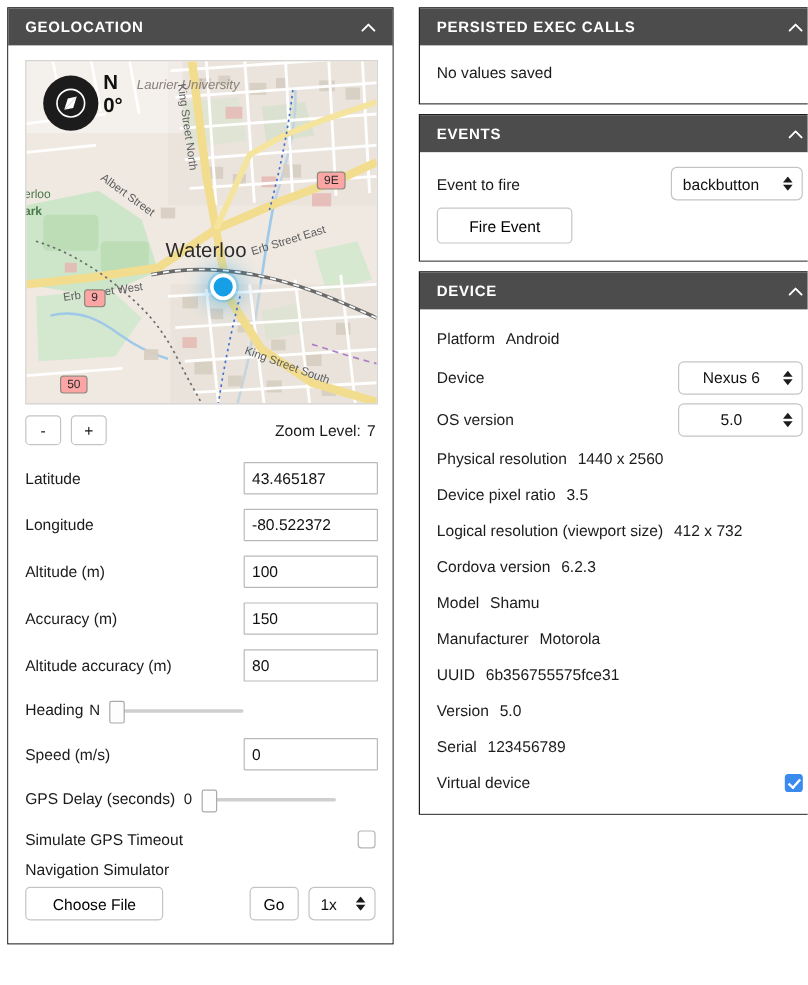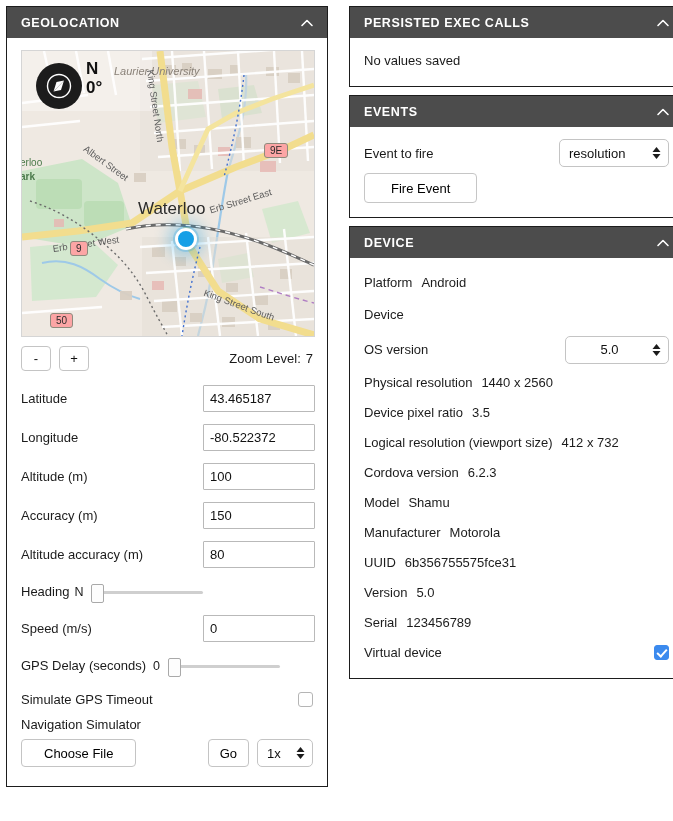--- a/index.html
+++ b/index.html
@@ -537,21 +537,21 @@
         <span class="chev">
           <svg width="16" height="16" viewBox="0 0 16 16">
               <path d="M3 10.5 L8 5.5 L13 10.5" fill="none" stroke="#ffffff" stroke-width="1.6" stroke-linecap="round" stroke-linejoin="round"></path>
             </svg>
         </span>
       </div>
       <div class="panel-body" style="padding:8px 14px 12px 14px;">
         <div class="event-row">
           <span>Event to fire</span>
           <div class="sel wide" style="margin-left:auto;">
-            <span class="selval">resolution</span>
+            <span class="selval">backbutton</span>
             <span class="arrows">
               <svg width="9" height="6" viewBox="0 0 9 6">
                   <path d="M4.5 0 L8.5 5 L0.5 5 Z" fill="#1c1c1c"></path>
                 </svg>
               <svg width="9" height="6" viewBox="0 0 9 6">
                   <path d="M4.5 6 L0.5 1 L8.5 1 Z" fill="#1c1c1c"></path>
                 </svg>
             </span>
           </div>
         </div>
@@ -570,20 +570,31 @@
       </div>
       <div class="panel-body" style="padding:9px 14px 11px 14px;">
 
         <div class="dev-row">
           <span class="k">Platform</span>
           <span class="v">Android</span>
         </div>
 
         <div class="dev-row ctl">
           <span class="k">Device</span>
+          <div class="sel wide2" style="margin-left:auto;">
+            <span class="selval" style="text-align:center;">Nexus 6</span>
+            <span class="arrows">
+              <svg width="9" height="6" viewBox="0 0 9 6">
+                  <path d="M4.5 0 L8.5 5 L0.5 5 Z" fill="#1c1c1c"></path>
+                </svg>
+              <svg width="9" height="6" viewBox="0 0 9 6">
+                  <path d="M4.5 6 L0.5 1 L8.5 1 Z" fill="#1c1c1c"></path>
+                </svg>
+            </span>
+          </div>
         </div>
 
         <div class="dev-row ctl">
           <span class="k">OS version</span>
           <div class="sel wide2" style="margin-left:auto;">
             <span class="selval" style="text-align:center;">5.0</span>
             <span class="arrows">
               <svg width="9" height="6" viewBox="0 0 9 6">
                   <path d="M4.5 0 L8.5 5 L0.5 5 Z" fill="#1c1c1c"></path>
                 </svg>

